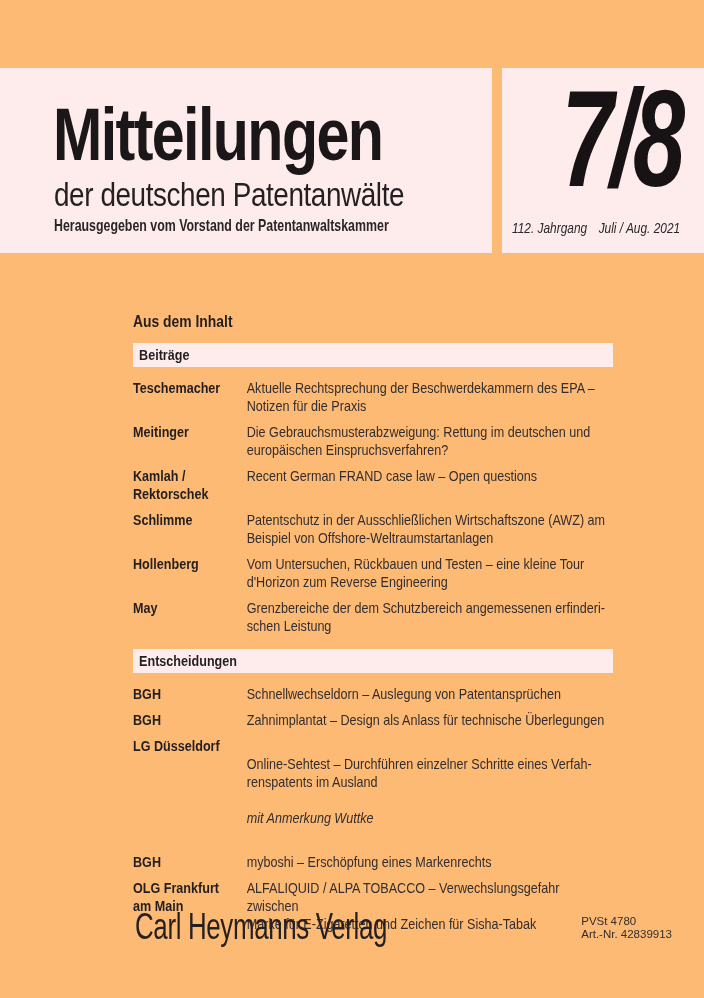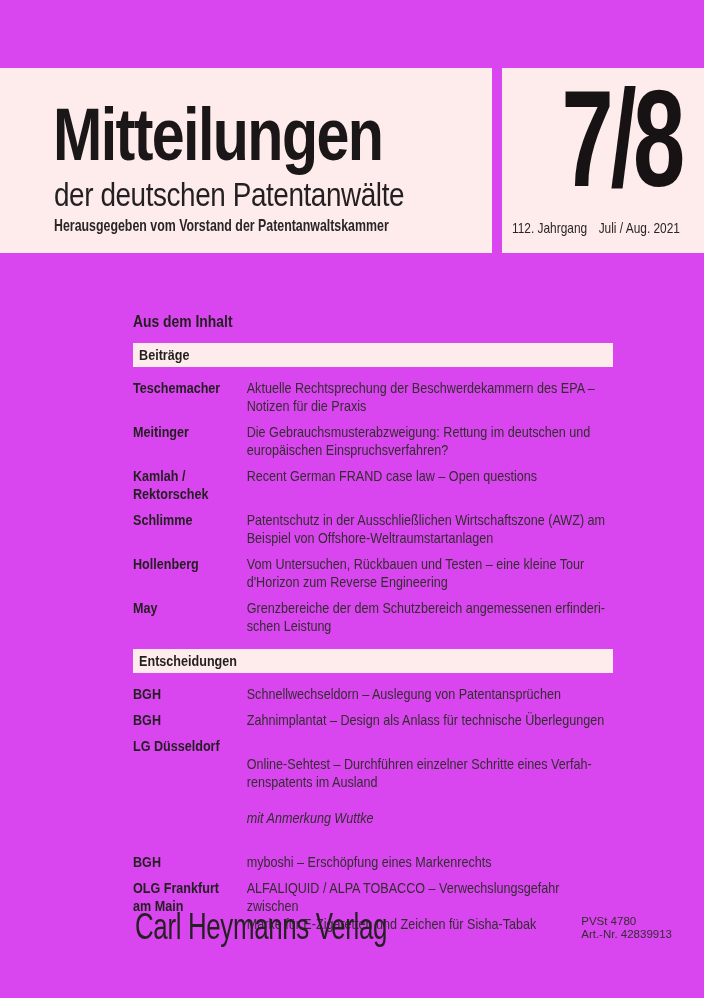--- a/index.html
+++ b/index.html
@@ -1,28 +1,28 @@
 <!DOCTYPE html>
 <html><head>
 <meta charset="utf-8">
 <style>
   html,body { margin:0; padding:0; background:#e8e8e8; }
   .page {
     position:relative;
     width:704px; height:998px;
     margin:0 auto;
-    background:#d946ef;
+    background:#fdba74;
     font-family:"Liberation Sans", sans-serif;
     color:#332d2f;
     overflow:hidden;
   }
   
   .panel { position:absolute; top:68px; height:185px; background:#fdeceb; }
   .panel-left  { left:0;    width:492px; }
-  .panel-right { left:502px; width:202px; }
+  .panel-right { left:502px; width:202px;font-style:italic; }
 
   .mast-title {
     position:absolute; left:53px; top:30px;
     font-size:74px; font-weight:bold; line-height:1;
     letter-spacing:-2px; color:#1b1718;
     transform:scaleX(0.80); transform-origin:left top;
     white-space:nowrap;
   }
   .mast-subtitle {
     position:absolute; left:54px; top:108px;

